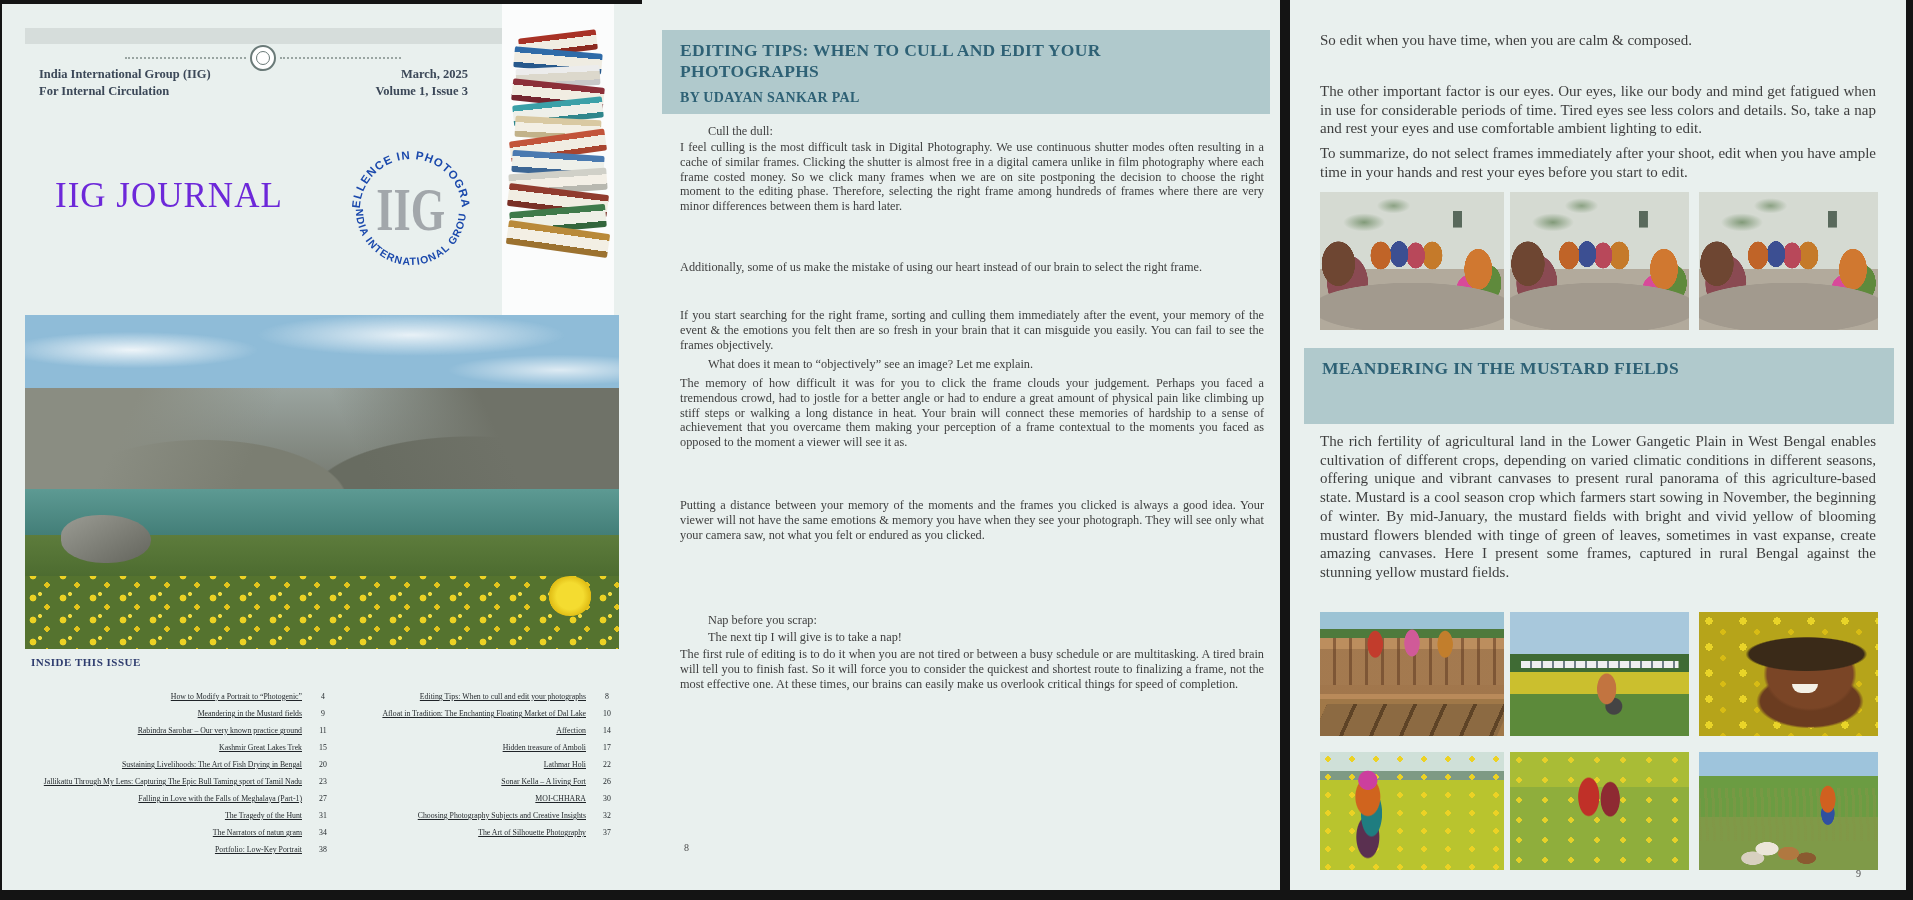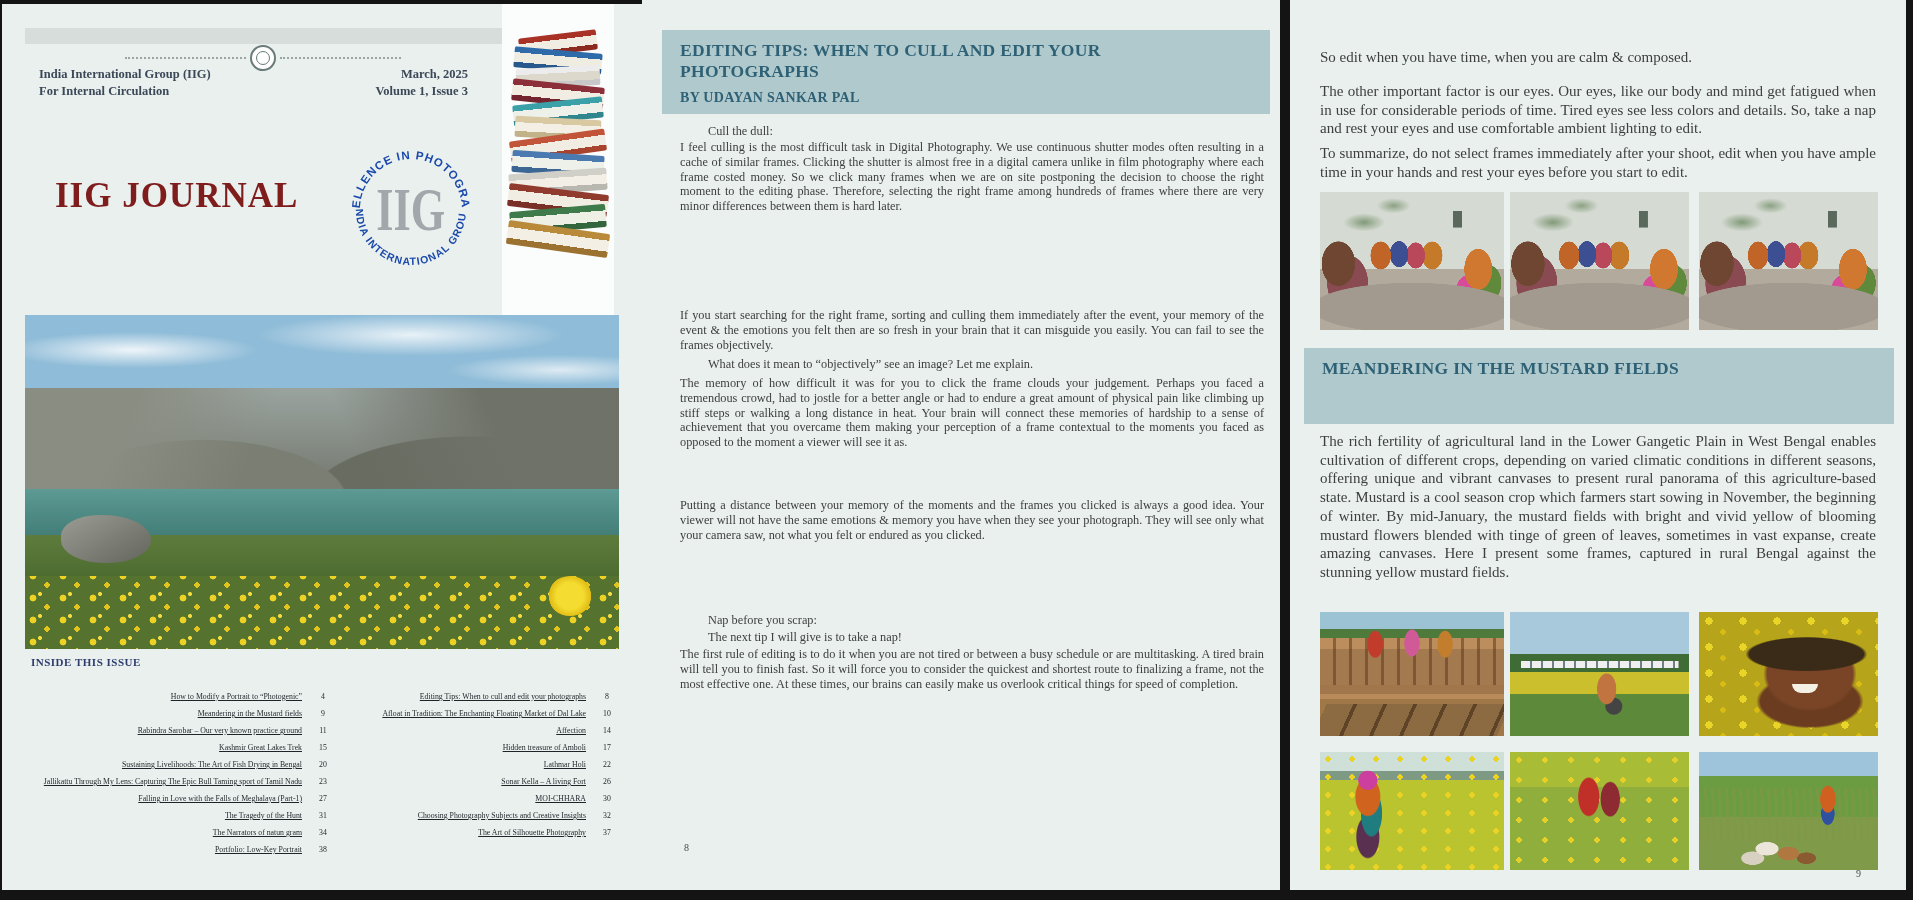--- a/index.html
+++ b/index.html
@@ -12,21 +12,21 @@
   #page-cover{left:2px;top:4px;width:688px;height:886px;}
   .cover-bar{left:23px;top:24px;width:479px;height:16px;background:#d6dddb;}
   .ornament{left:123px;top:40px;width:276px;height:28px;display:flex;align-items:center;}
   .orn-line{flex:1;border-top:2px dotted #9aa5a2;}
   .orn-circle{width:22px;height:22px;border:2px solid #6a7a78;border-radius:50%;
       margin:0 4px;background:#fff;display:flex;align-items:center;justify-content:center;}
   .orn-circle::after{content:"";width:12px;height:12px;border:1.5px solid #6a7a78;border-radius:50%;}
   .masthead{color:#3c4858;font-weight:bold;font-size:12.5px;line-height:17px;}
   .mh-left{left:37px;top:62px;}
   .mh-right{left:300px;top:62px;width:166px;text-align:right;}
-  .journal-title{left:53px;top:172px;font-size:35px;font-weight:bold;color:#7f1d1d;letter-spacing:1px;}
+  .journal-title{left:53px;top:172px;font-size:35px;font-weight:normal;color:#6d28d9;letter-spacing:1px;}
   .logo-box{left:344px;top:141px;width:130px;height:130px;}
   .books-col{left:500px;top:0;width:112px;height:311px;background:#fbfcfc;overflow:hidden;}
   .book{margin:-4px auto 0 auto;border-radius:2px;}
   .cover-photo{left:23px;top:311px;width:594px;height:334px;background-color:#8fbcd8;overflow:hidden;}
   .cp-clouds{left:0;top:0;width:100%;height:30%;
      background:
        radial-gradient(ellipse 180px 26px at 18% 35%,rgba(255,255,255,.85),transparent 70%),
        radial-gradient(ellipse 220px 30px at 65% 20%,rgba(255,255,255,.8),transparent 70%),
        radial-gradient(ellipse 160px 22px at 90% 55%,rgba(255,255,255,.7),transparent 70%);}
   .cp-mountains{left:0;top:22%;width:100%;height:34%;
@@ -316,32 +316,33 @@
   </div>
 </div>
 
 <div class="page" id="page-8">
   <div class="abs article-head" id="p8-head">
     <div class="ah-title">EDITING TIPS: WHEN TO CULL AND EDIT YOUR PHOTOGRAPHS</div>
     <div class="ah-byline">BY UDAYAN SANKAR PAL</div>
   </div>
   <div class="abs p8-text p8-h" style="top:124px">Cull the dull:</div>
   <div class="abs p8-text" style="top:140px">I feel culling is the most difficult task in Digital Photography. We use continuous shutter modes often resulting in a cache of similar frames. Clicking the shutter is almost free in a digital camera unlike in film photography where each frame costed money. So we click many frames when we are on site postponing the decision to choose the right moment to the editing phase. Therefore, selecting the right frame among hundreds of frames where there are very minor differences between them is hard later.</div>
+  <div class="abs p8-text" style="top:260px">Additionally, some of us make the mistake of using our heart instead of our brain to select the right frame.</div>
   <div class="abs p8-text" style="top:308px">If you start searching for the right frame, sorting and culling them immediately after the event, your memory of the event &amp; the emotions you felt then are so fresh in your brain that it can misguide you easily. You can fail to see the frames objectively.</div>
   <div class="abs p8-text p8-h" style="top:357px">What does it mean to “objectively” see an image? Let me explain.</div>
   <div class="abs p8-text" style="top:376px">The memory of how difficult it was for you to click the frame clouds your judgement. Perhaps you faced a tremendous crowd, had to jostle for a better angle or had to endure a great amount of physical pain like climbing up stiff steps or walking a long distance in heat. Your brain will connect these memories of hardship to a sense of achievement that you overcame them making your perception of a frame contextual to the moments you faced as opposed to the moment a viewer will see it as.</div>
   <div class="abs p8-text" style="top:498px">Putting a distance between your memory of the moments and the frames you clicked is always a good idea. Your viewer will not have the same emotions &amp; memory you have when they see your photograph. They will see only what your camera saw, not what you felt or endured as you clicked.</div>
   <div class="abs p8-text p8-h" style="top:613px">Nap before you scrap:</div>
   <div class="abs p8-text p8-h" style="top:630px">The next tip I will give is to take a nap!</div>
   <div class="abs p8-text" style="top:647px">The first rule of editing is to do it when you are not tired or between a busy schedule or are multitasking. A tired brain will tell you to finish fast. So it will force you to consider the quickest and shortest route to finalizing a frame, not the most effective one. At these times, our brains can easily make us overlook critical things for speed of completion.</div>
   <div class="abs pagenum" id="p8-num">8</div>
 </div>
 
 <div class="page" id="page-9">
-  <div class="abs p9-text" style="top:48px">So edit when you have time, when you are calm &amp; composed.</div>
+  <div class="abs p9-text" style="top:31px">So edit when you have time, when you are calm &amp; composed.</div>
   <div class="abs p9-text" style="top:82px">The other important factor is our eyes. Our eyes, like our body and mind get fatigued when in use for considerable periods of time. Tired eyes see less colors and details. So, take a nap and rest your eyes and use comfortable ambient lighting to edit.</div>
   <div class="abs p9-text" style="top:144px">To summarize, do not select frames immediately after your shoot, edit when you have ample time in your hands and rest your eyes before you start to edit.</div>
 
   <div class="photo ph-women" style="left:30px;top:192px;width:184px;height:138px"></div>
   <div class="photo ph-women" style="left:220px;top:192px;width:179px;height:138px"></div>
   <div class="photo ph-women" style="left:409px;top:192px;width:179px;height:138px"></div>
 
   <div class="abs article-head" id="p9-head">
     <div class="ah-title">MEANDERING IN THE MUSTARD FIELDS</div>
   </div>

